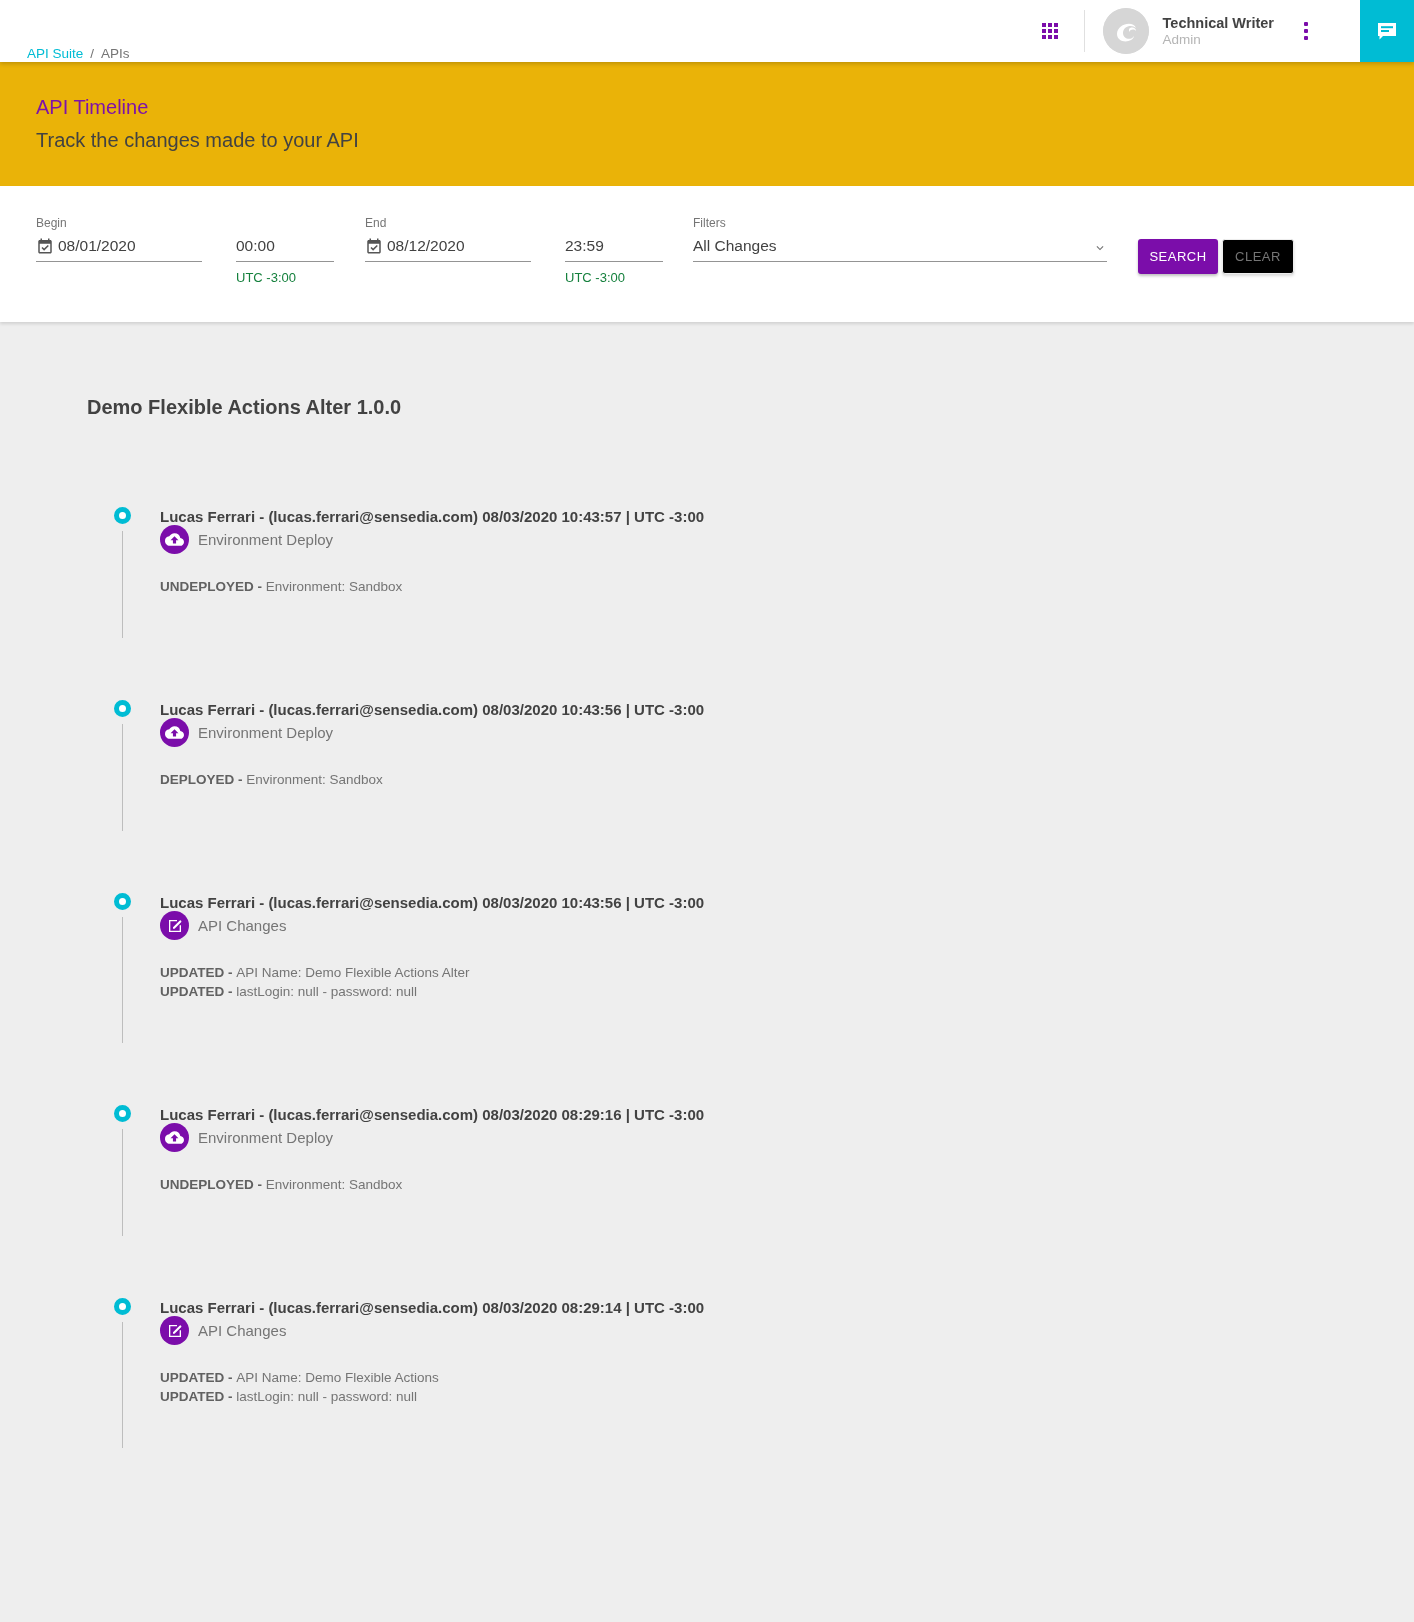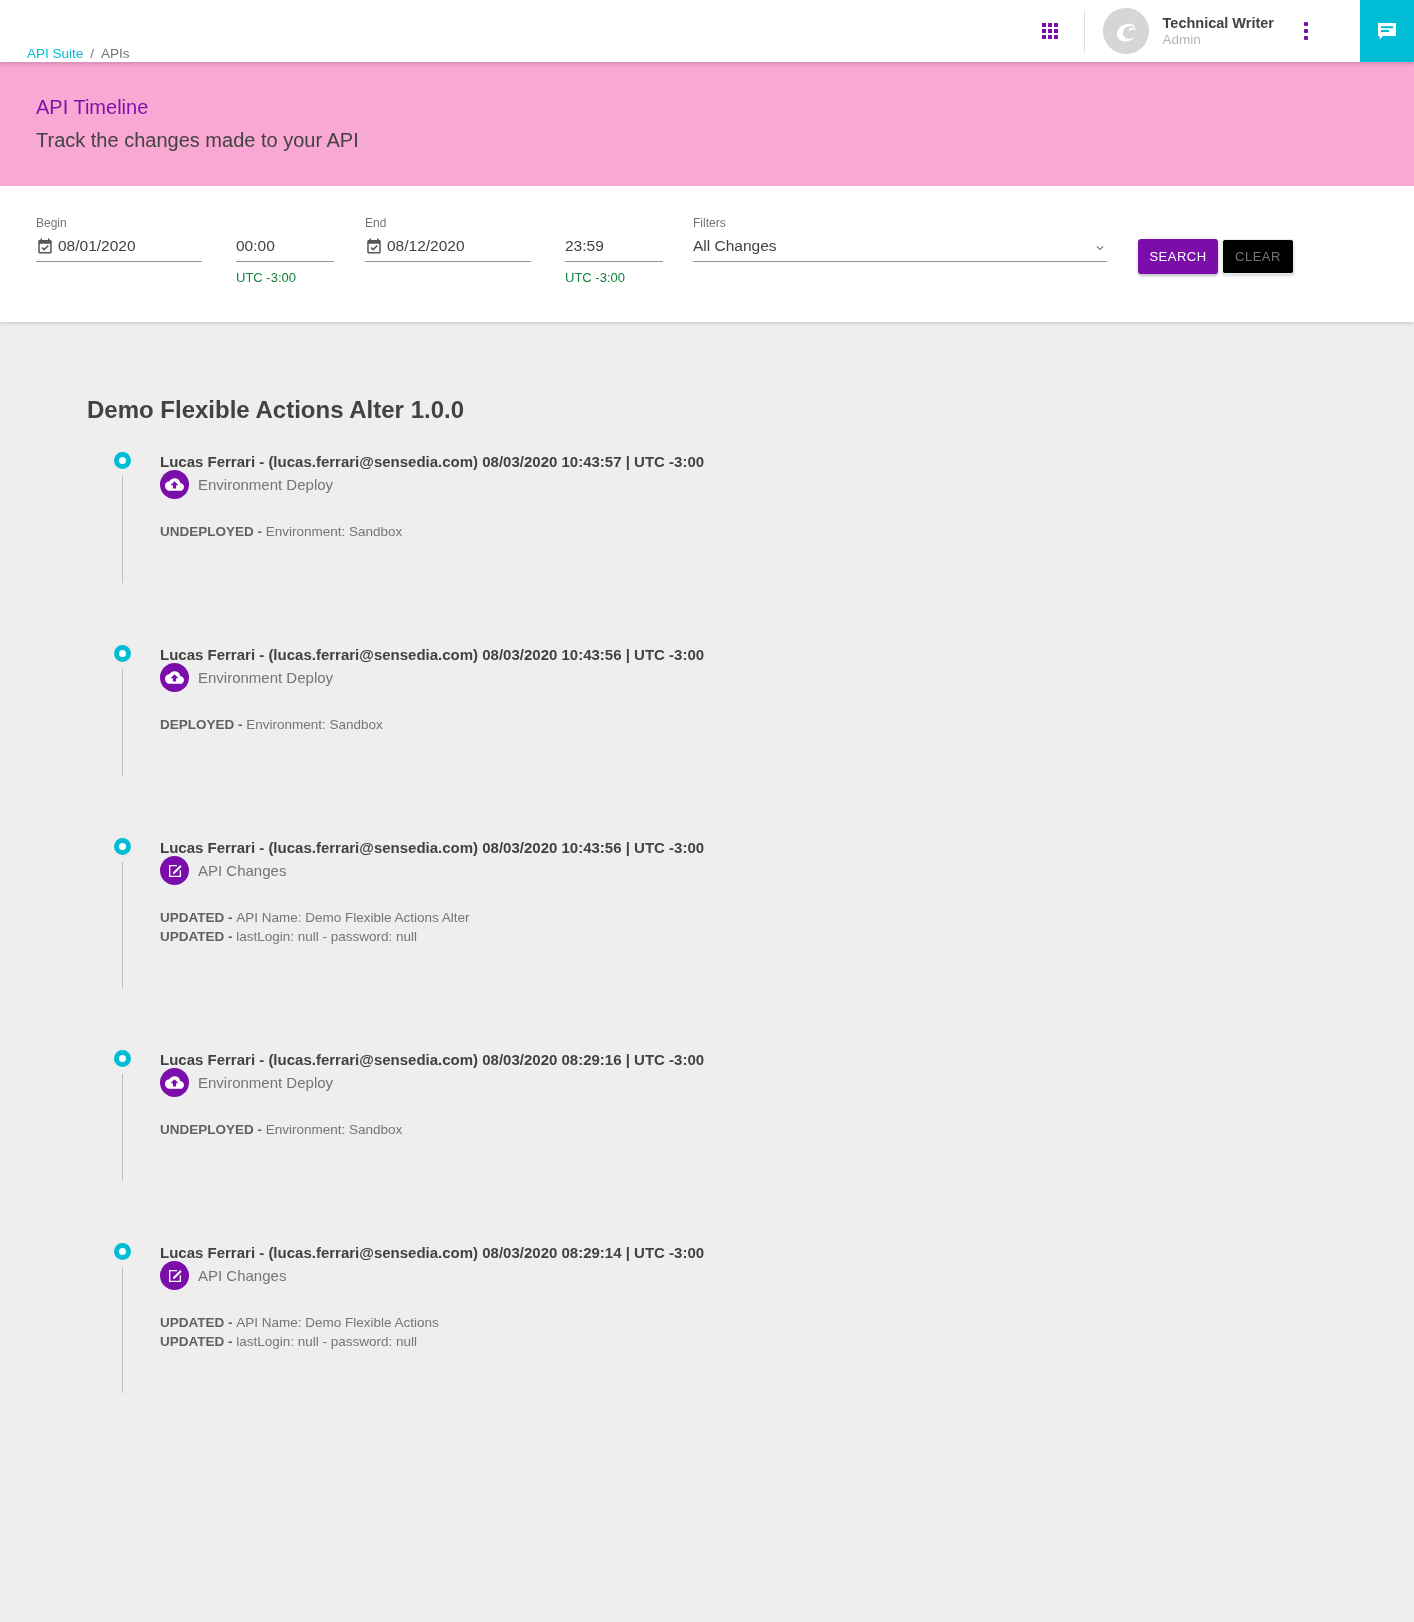--- a/index.html
+++ b/index.html
@@ -31,21 +31,21 @@
   .user-name { font-size: 14.5px; font-weight: bold; color: #424242; }
   .user-role { font-size: 13.5px; color: #b5b5b5; }
   .kebab { display: flex; flex-direction: column; gap: 3px; margin-right: 48px; cursor: pointer; padding: 4px; }
   .kebab span { width: 4px; height: 4px; border-radius: 1px; background: #7b0daa; }
   .chat-btn {
     width: 54px; height: 62px; background: #00bcd4; border: none; cursor: pointer;
     display: flex; align-items: center; justify-content: center; flex: none;
   }
 
   
-  .page-header { background: #f9a8d4; padding: 34px 36px 0 36px; height: 124px; }
+  .page-header { background: #eab308; padding: 34px 36px 0 36px; height: 124px; }
   .page-title { color: #7e13a8; font-size: 20px; font-weight: normal; margin-bottom: 10px; }
   .page-subtitle { color: #424242; font-size: 20px; }
 
   
   .filterbar {
     background: #ffffff; height: 136px; padding: 30px 36px 0 36px;
     display: flex; align-items: flex-start;
     box-shadow: 0 2px 3px rgba(0,0,0,0.12);
     position: relative; z-index: 10;
   }
@@ -70,21 +70,21 @@
   }
   .btn-clear {
     background: #000000; color: #757575; border: 1px solid #ededed; border-radius: 3px;
     font-family: "Liberation Sans", sans-serif;
     font-size: 13px; letter-spacing: 0.5px; width: 72px; height: 35px; margin-left: 4px; cursor: pointer;
     box-shadow: 0 2px 3px rgba(0,0,0,0.15);
   }
 
   
   .main { padding: 74px 0 120px 87px; }
-  .timeline-title { font-size: 24px; font-weight: bold; color: #424242; margin-bottom: 28px; }
+  .timeline-title { font-size: 20px; font-weight: bold; color: #424242; margin-bottom: 88px; }
   .entries { padding-left: 27px; }
   .entry { display: flex; margin-bottom: 62px; }
   .rail { width: 17px; flex: none; display: flex; flex-direction: column; align-items: center; margin-right: 29px; }
   .bullet { width: 17px; height: 17px; border-radius: 50%; background: #ffffff; border: 5px solid #00bcd4; flex: none; }
   .rail-line { width: 1px; flex: 1; background: #bdbdbd; margin-top: 7px; min-height: 90px; }
   .entry-content { padding-top: 1px; padding-bottom: 42px; }
   .entry-author { font-size: 15px; font-weight: bold; color: #424242; }
   .action-row { display: flex; align-items: center; }
   .action-icon {
     width: 29px; height: 29px; border-radius: 50%; background: #7b0daa;

